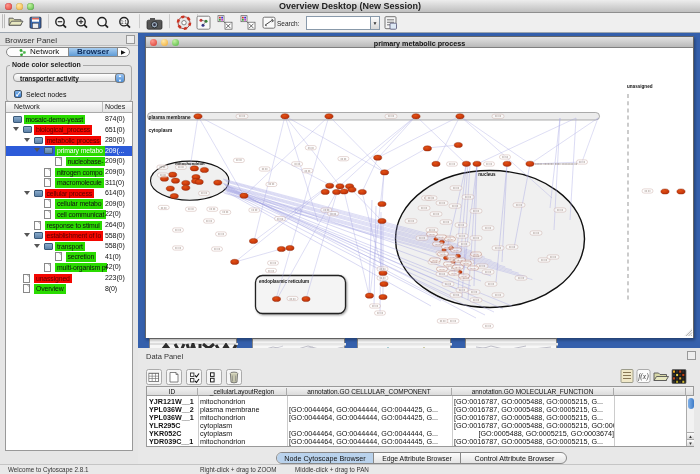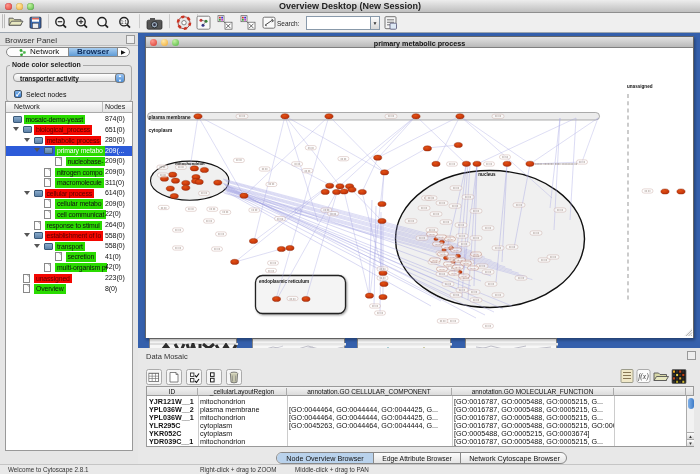--- a/index.html
+++ b/index.html
@@ -683,21 +683,21 @@
         <text x="330.0" y="207.0" font-size="2.5" text-anchor="middle" fill="#A06858" font-family="Liberation Sans">xx xx</text>
     </svg>
     <svg width="9" height="9" style="position:absolute; right:0; bottom:0;">
         <path d="M8 0 L8 8 L0 8 Z" fill="#F0F0F0"></path>
         <path d="M2 8 L8 2 M4.5 8 L8 4.5 M7 8 L8 7" stroke="#AAA" stroke-width="0.8"></path>
       </svg>
   </div>
 </div>
 
 <div class="abs" id="datapanel">
-  <div id="dp-title">Data Mosaic</div>
+  <div id="dp-title">Data Panel</div>
   <div id="dp-float"></div>
   <svg width="120" height="17" style="position:absolute; left:0; top:21px;">
 <g>
         <rect x="8.5" y="0.5" width="15" height="15" rx="2" fill="#F6F6F6" stroke="#999" stroke-width="0.8"></rect>
         <rect x="10.5" y="3.8" width="10.5" height="9" fill="#666"></rect>
         <rect x="11.2" y="4.8" width="2.6" height="2" fill="#FFF"></rect>
         <rect x="11.2" y="7.4" width="2.6" height="2" fill="#FFF"></rect>
         <rect x="11.2" y="10" width="2.6" height="2" fill="#FFF"></rect>
         <rect x="14.4" y="4.8" width="2.6" height="2" fill="#FFF"></rect>
         <rect x="14.4" y="7.4" width="2.6" height="2" fill="#FFF"></rect>
@@ -779,47 +779,48 @@
       </div>
 <div class="drow" style="top:25.7px;">
         <div style="left:2px; font-weight:bold;">YPL036W__1</div>
         <div style="left:53px;">mitochondrion</div>
         <div style="left:142px; width:161px; overflow:hidden;">[GO:0044464, GO:0044444, GO:0044425, G...</div>
         <div style="left:307px; width:160px; overflow:hidden;">[GO:0016787, GO:0005488, GO:0005215, G...</div>
       </div>
 <div class="drow" style="top:33.8px;">
         <div style="left:2px; font-weight:bold;">YLR295C</div>
         <div style="left:53px;">cytoplasm</div>
-        <div style="left:142px; width:161px; overflow:hidden;">[GO:0045263, GO:0044464, GO:0044444, G...</div>
         <div style="left:307px; width:160px; overflow:hidden;">[GO:0016787, GO:0005488, GO:0005215, GO:0003824, G...</div>
       </div>
 <div class="drow" style="top:41.9px;">
         <div style="left:2px; font-weight:bold;">YKR052C</div>
         <div style="left:53px;">cytoplasm</div>
-        <div style="left:307px; width:160px; overflow:hidden;">[GO:0005488, GO:0005215, GO:0003674]</div>
+        <div style="left:142px; width:161px; overflow:hidden;">[GO:0044464, GO:0044444, GO:0044444, G...</div>
+        <div style="left:307px; width:160px; overflow:hidden;text-align:right;">[GO:0005488, GO:0005215, GO:0003674]</div>
       </div>
 <div class="drow" style="top:50.0px;">
         <div style="left:2px; font-weight:bold;">YDR039C__1</div>
         <div style="left:53px;">mitochondrion</div>
+        <div style="left:142px; width:161px; overflow:hidden;">[GO:0044464, GO:0044444, GO:0044445, G...</div>
         <div style="left:307px; width:160px; overflow:hidden;">[GO:0016787, GO:0005488, GO:0005215, G...</div>
       </div>
 <div class="dcolsep" style="left:51px;"></div>
 <div class="dcolsep" style="left:140px;"></div>
 <div class="dcolsep" style="left:305px;"></div>
 <div class="dcolsep" style="left:467px;"></div>
     <div id="dscroll">
       <div id="dthumb"></div>
       <div class="dsbtn" style="top:36px;">▲</div>
       <div class="dsbtn" style="top:43px;">▼</div>
     </div>
   </div>
 </div>
 <div class="abs" id="segtabs">
-  <div id="seg1" style="font-size:7.2px;">Node Overview Browser</div>
+  <div id="seg1" style="font-size:7.2px;">Node Cytoscape Browser</div>
   <div id="seg2" style="font-size:6.8px;">Edge Attribute Browser</div>
-  <div id="seg3" style="font-size:7.2px;">Network Cytoscape Browser</div>
+  <div id="seg3" style="font-size:7.2px;">Control Attribute Browser</div>
 </div>
 
 <div class="abs" id="statusbar">
   <span style="position:absolute; left:8px; top:1px;">Welcome to Cytoscape 2.8.1</span>
   <span style="position:absolute; left:200px; top:1px;">Right-click + drag to ZOOM</span>
   <span style="position:absolute; left:295px; top:1px;">Middle-click + drag to PAN</span>
 </div>
 
 </body></html>

